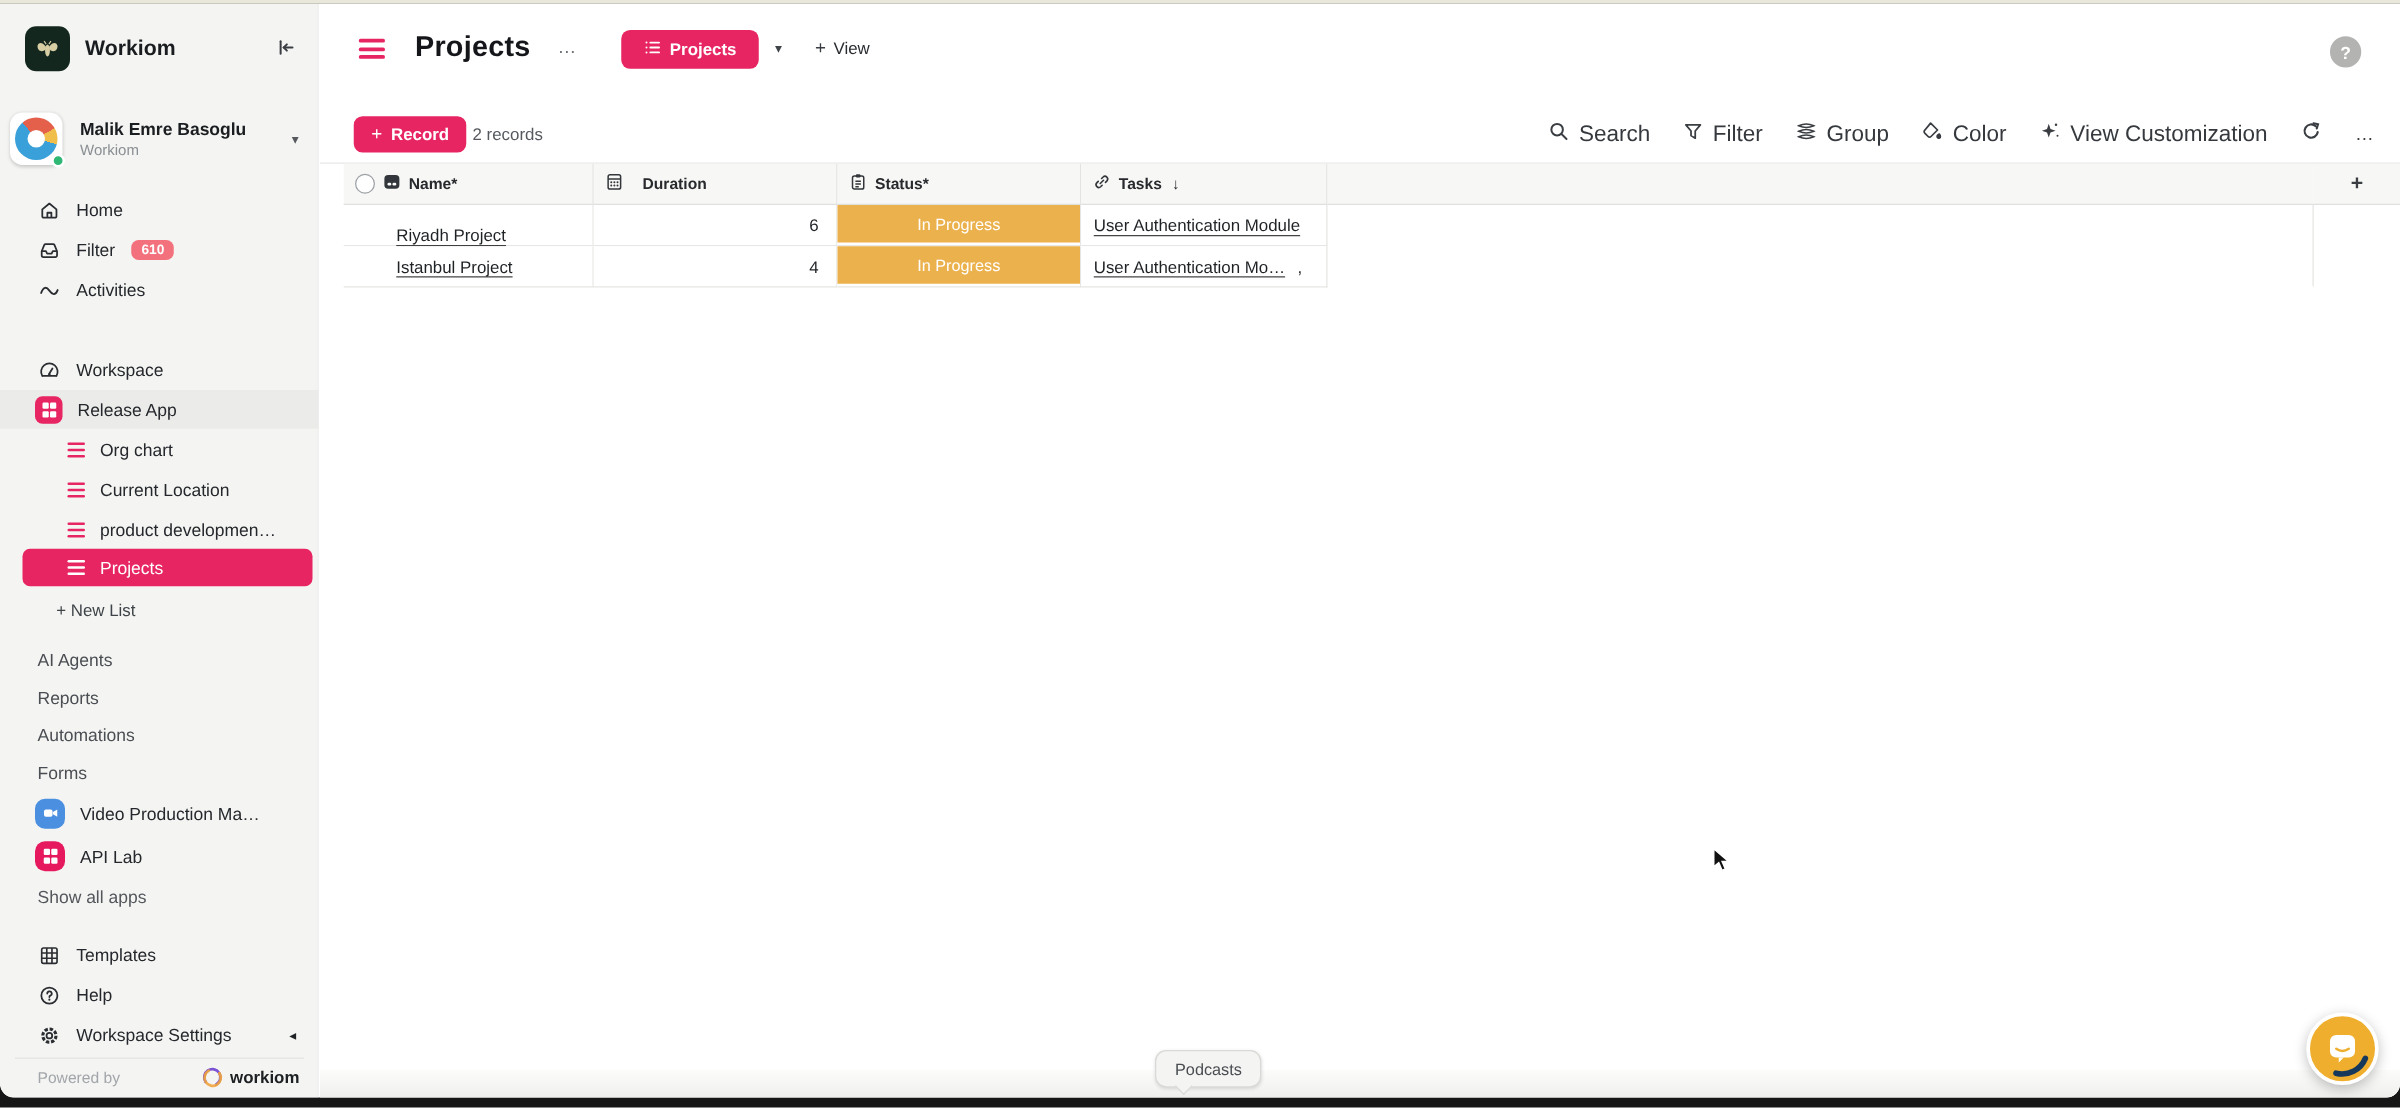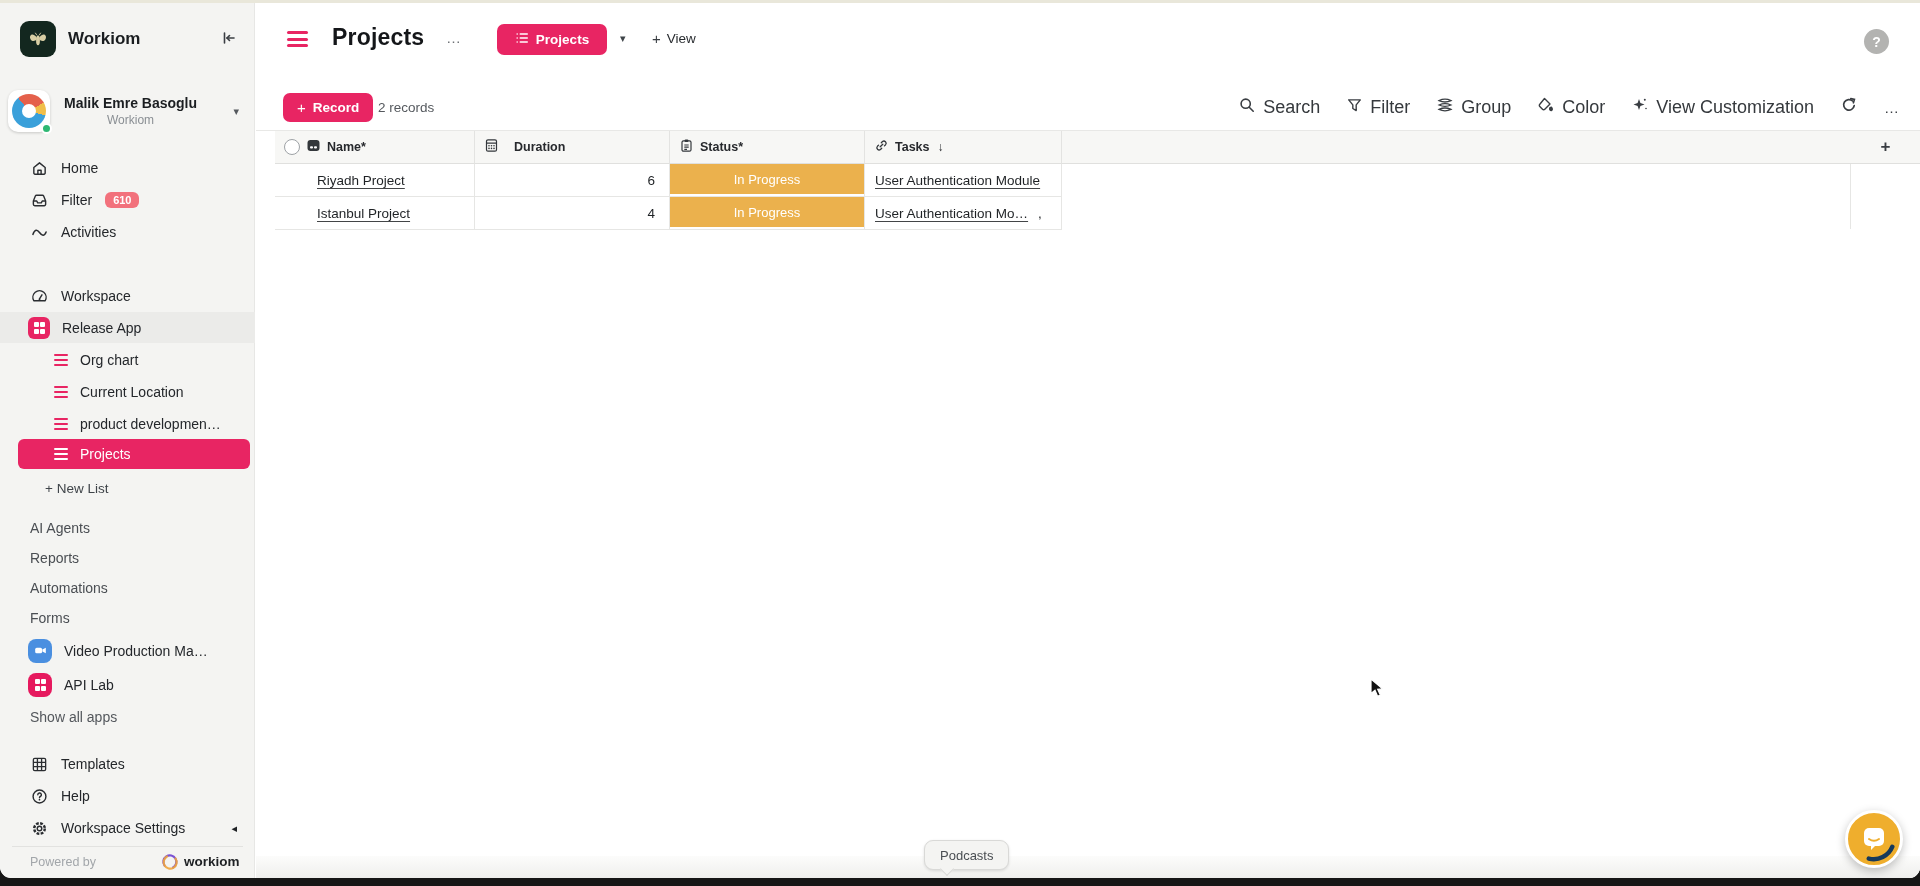--- a/index.html
+++ b/index.html
@@ -3,21 +3,21 @@
 <meta charset="utf-8">
 <style>
   * { margin:0; padding:0; box-sizing:border-box; }
   html,body { width:1920px; height:886px; }
   body { position:relative; background:#161616; font-family:"Liberation Sans", sans-serif; color:#202326; overflow:hidden; }
   .abs { position:absolute; }
   .top-strip { left:0; top:0; width:1920px; height:3px; background:#E9E7DA; }
   .window { left:0; top:3px; width:1920px; height:875px; background:#fff; border-radius:0 0 11px 11px; overflow:hidden; }
 
   
-  .sidebar { left:0; top:0; width:255px; height:875px; background:#F4F4F2; border-right:1px solid #E7E7E5; border-radius:0 0 0 11px;text-align:center; }
+  .sidebar { left:0; top:0; width:255px; height:875px; background:#F4F4F2; border-right:1px solid #E7E7E5; border-radius:0 0 0 11px; }
   .srow { position:absolute; left:0; width:255px; height:32px; display:flex; align-items:center; padding-left:30px; gap:13px; font-size:14px; color:#24272B; cursor:default; }
   .srow .ic { width:18px; height:18px; flex:0 0 18px; display:flex; align-items:center; justify-content:center; color:#2A2D31; }
   .logo-row { top:14px; height:44px; gap:12px; padding-left:20px; }
   .logo-tile { width:36px; height:36px; border-radius:9px; background:#13271F; display:flex; align-items:center; justify-content:center; }
   .logo-title { font-size:17px; font-weight:600; color:#1A1D20; }
   .collapse-ic { position:absolute; right:18px; color:#3A3E43; }
   .user-row { top:82px; height:52px; padding-left:8px; gap:14px; }
   .avatar-tile { width:42px; height:42px; background:#fff; border-radius:10px; box-shadow:0 1px 3px rgba(0,0,0,.18); display:flex; align-items:center; justify-content:center; position:relative; }
   .donut { width:34px; height:34px; border-radius:50%; background:conic-gradient(from -40deg, #E4604B 0 100deg, #F0BE4A 100deg 145deg, #3AA0DA 145deg 360deg); position:relative; }
   .donut::after { content:""; position:absolute; left:10px; top:10px; width:14px; height:14px; background:#fff; border-radius:50%; }
@@ -428,21 +428,21 @@
         <path d="M6.3 3.8 l1.2 -1.2 a2.2 2.2 0 0 1 3.1 3.1 L9.4 6.9"></path>
         <path d="M6.7 9.2 l-1.2 1.2 a2.2 2.2 0 0 1 -3.1 -3.1 L3.6 6.1"></path>
       </svg>
     </span>
     <span>Tasks</span>
     <span class="sort-arrow">↓</span>
   </div>
   <div class="th" style="left:1062px; width:789px; border-right:none;"></div>
   <div class="addcol">+</div>
 
-  <div class="cell" style="left:275px; top:161px; width:200px;">
+  <div class="cell" style="left:275px; top:161px; width:200px;align-items:flex-end;">
     <span class="rownum">1</span>
     <span class="link-text" style="margin-left:42px;">Riyadh Project</span>
   </div>
   <div class="cell num-cell" style="left:475px; top:161px; width:195px;">
     <span>6</span>
   </div>
   <div class="cell" style="left:670px; top:161px; width:195px;">
     <span class="status-fill">In Progress</span>
   </div>
   <div class="cell" style="left:865px; top:161px; width:197px; padding-left:10px;">

